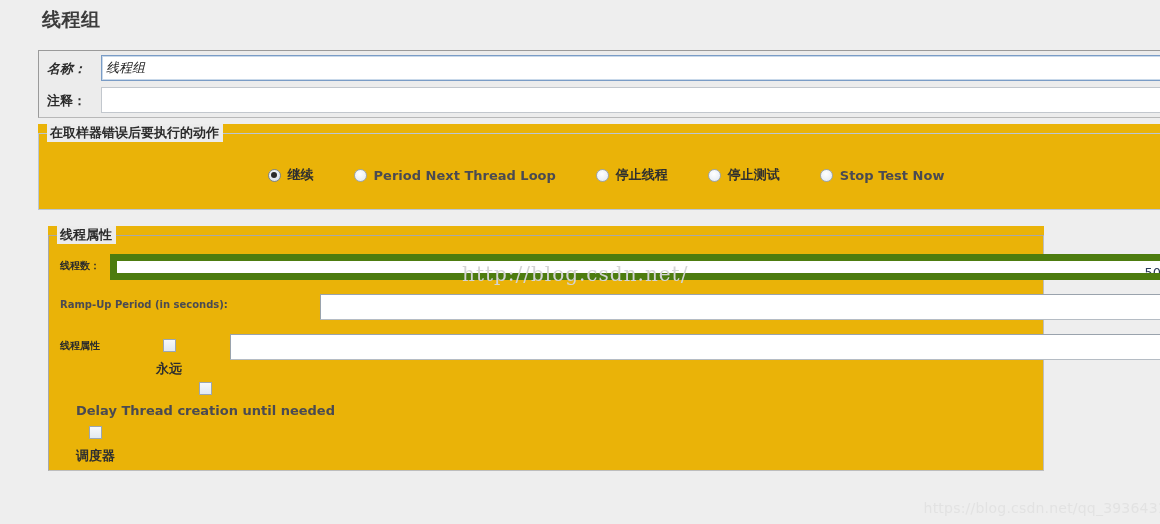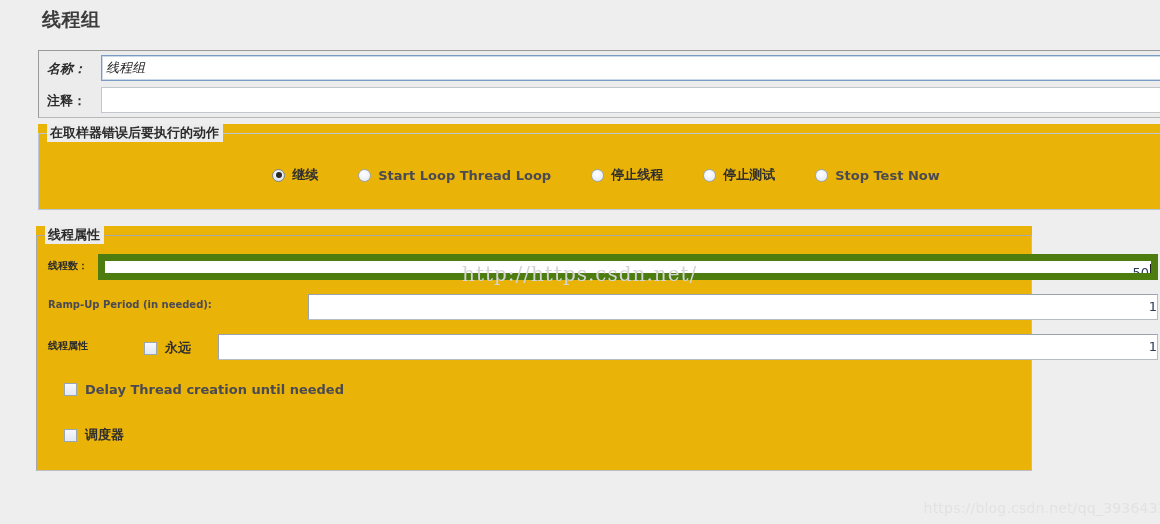--- a/index.html
+++ b/index.html
@@ -134,21 +134,21 @@
     background: #ececec;
     font-size: 13px;
     font-weight: bold;
     color: #2b2b2b;
     line-height: 18px;
     white-space: nowrap;
     z-index: 2;
   }
 
   #group-error  { left: 6px; top: 124px; width: 1136px; height: 86px; }
-  #group-thread { left: 4px; top: 226px; width: 996px; height: 245px; }
+  #group-thread { left: 16px; top: 226px; width: 996px; height: 245px; }
 
   
   .radio-row {
     position: absolute;
     left: 0;
     top: 36px;
     width: 100%;
     height: 30px;
     display: flex;
     justify-content: center;
@@ -246,20 +246,21 @@
     margin-left: 1px;
   }
 
   
   .cb-item {
     position: absolute;
     display: flex;
     align-items: center;
     gap: 8px;
     white-space: nowrap;
+    flex-direction: column;
   }
   #loop-forever-cb { left: 108px; top: 5px; }
   #delay-cb  { left: 28px; top: 4px; }
   #sched-cb  { left: 28px; top: 4px; }
 
   .cb-mark {
     width: 13px;
     height: 13px;
     box-sizing: border-box;
     background: linear-gradient(180deg, #f7f9fb 0%, #e2e9f1 100%);
@@ -323,21 +324,21 @@
 
     <div class="radio-row">
 
       <div class="radio-item">
         <span class="radio-mark selected"></span>
         <span class="radio-label">继续</span>
       </div>
 
       <div class="radio-item">
         <span class="radio-mark"></span>
-        <span class="radio-label latin">Start Loop Thread Loop</span>
+        <span class="radio-label latin">Period Next Thread Loop</span>
       </div>
 
       <div class="radio-item">
         <span class="radio-mark"></span>
         <span class="radio-label">停止线程</span>
       </div>
 
       <div class="radio-item">
         <span class="radio-mark"></span>
         <span class="radio-label">停止测试</span>
@@ -354,21 +355,21 @@
   <div class="group" id="group-thread">
     <div class="group-border gray"></div>
     <div class="group-title">线程属性</div>
 
     <div class="tp-row" id="tp-row-threads">
       <span class="tp-label">线程数：</span>
       <div class="tp-input focused" id="threads-input"><span>50</span><span class="caret"></span></div>
     </div>
 
     <div class="tp-row" id="tp-row-ramp">
-      <span class="tp-label latin">Ramp-Up Period (in needed):</span>
+      <span class="tp-label latin">Ramp-Up Period (in seconds):</span>
       <div class="tp-input" id="ramp-input">1</div>
     </div>
 
     <div class="tp-row" id="tp-row-loop">
       <span class="tp-label">线程属性</span>
       <div class="cb-item" id="loop-forever-cb">
         <span class="cb-mark"></span>
         <span class="cb-label">永远</span>
       </div>
       <div class="tp-input" id="loop-input">1</div>
@@ -384,16 +385,16 @@
     <div class="tp-row" id="tp-row-delay">
       <div class="cb-item" id="delay-cb">
         <span class="cb-mark"></span>
         <span class="cb-label latin">Delay Thread creation until needed</span>
       </div>
     </div>
   </div>
 
   <div class="splitter"></div>
 
-  <div class="wm-center">http://https.csdn.net/</div>
+  <div class="wm-center">http://blog.csdn.net/</div>
   <div class="wm-corner">https://blog.csdn.net/qq_39364311</div>
 
 </div>
 
 </body></html>

